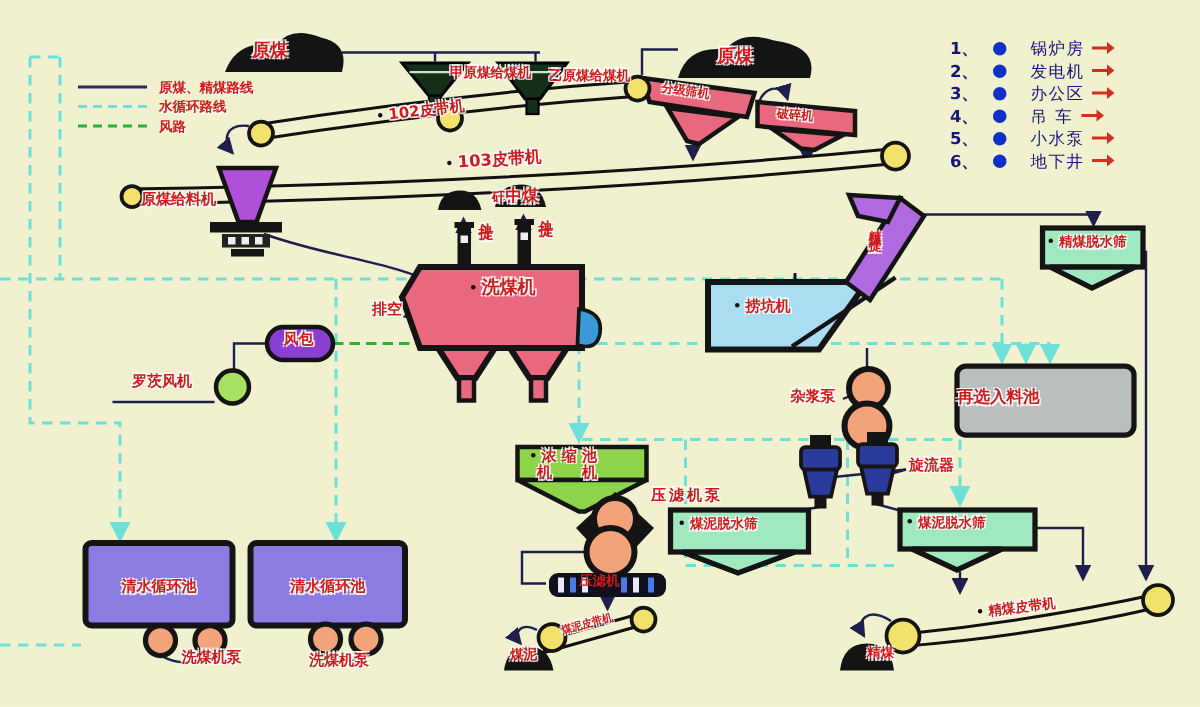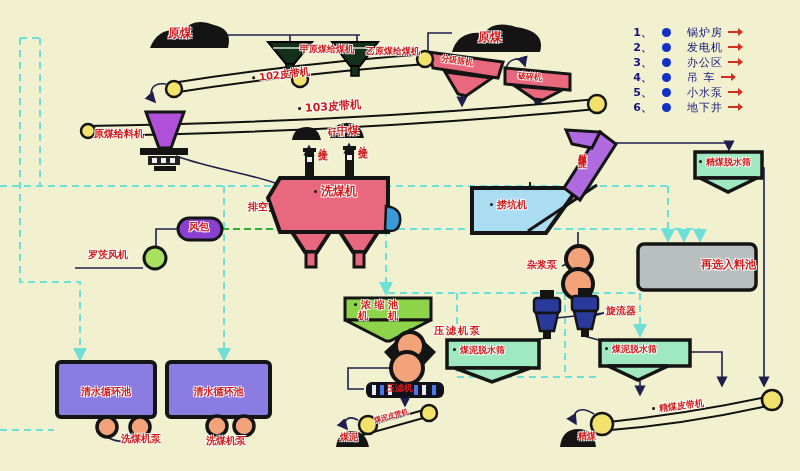--- a/index.html
+++ b/index.html
@@ -258,20 +258,34 @@
       <circle cx="425" cy="59" r="8"></circle>
       <circle cx="88" cy="131" r="7"></circle>
       <circle cx="597" cy="104" r="9"></circle>
       <circle cx="368" cy="425" r="9"></circle>
       <circle cx="429" cy="413" r="8"></circle>
       <circle cx="602" cy="424" r="11"></circle>
       <circle cx="772" cy="400" r="10"></circle>
     </g>
   </svg>
 
+  <div class="legend">
+    <div class="legend-row">
+      <span class="legend-line solid"></span>
+      <span class="legend-label">原煤、精煤路线</span>
+    </div>
+    <div class="legend-row">
+      <span class="legend-line cyan"></span>
+      <span class="legend-label">水循环路线</span>
+    </div>
+    <div class="legend-row">
+      <span class="legend-line green"></span>
+      <span class="legend-label">风路</span>
+    </div>
+  </div>
 
   <div class="rlist">
     <div class="rlist-row">
       <span class="rlist-num">1、</span>
       <span class="rlist-dot"></span>
       <span class="rlist-label">锅炉房</span>
       <span class="rlist-arrow"></span>
     </div>
     <div class="rlist-row">
       <span class="rlist-num">2、</span>
@@ -318,21 +332,21 @@
   <div class="lbl" style="left:337px;top:125px;font-size:11px;">中煤</div>
   <div class="lbl vert" style="left:317px;top:140px;font-size:10px;">斗提</div>
   <div class="lbl vert" style="left:357px;top:138px;font-size:10px;">斗提</div>
   <div class="lbl dot" style="left:314px;top:185px;font-size:12px;">洗煤机</div>
   <div class="lbl" style="left:248px;top:202px;font-size:10px;">排空</div>
   <div class="lbl" style="left:189px;top:222px;font-size:10px;">风包</div>
   <div class="lbl" style="left:88px;top:250px;font-size:10px;">罗茨风机</div>
   <div class="lbl dot" style="left:490px;top:200px;font-size:10px;">捞坑机</div>
   <div class="lbl vert" style="left:578px;top:146px;font-size:8.5px;">精煤斗提</div>
   <div class="lbl dot" style="left:699px;top:158px;font-size:9px;">精煤脱水筛</div>
-  <div class="lbl" style="left:638px;top:259px;width:118px;text-align:right;font-size:11px;">再选入料池</div>
+  <div class="lbl" style="left:638px;top:259px;width:118px;text-align:left;font-size:11px;">再选入料池</div>
   <div class="lbl" style="left:527px;top:260px;font-size:10px;">杂浆泵</div>
   <div class="lbl" style="left:606px;top:306px;font-size:10px;">旋流器</div>
   <div class="lbl dot" style="left:354px;top:300px;font-size:10px;">浓 缩 池</div>
   <div class="lbl" style="left:358px;top:311px;font-size:10px;">机　　机</div>
   <div class="lbl" style="left:434px;top:326px;font-size:10px;letter-spacing:2px;">压滤机泵</div>
   <div class="lbl" style="left:386px;top:384px;font-size:9px;text-shadow:none;">压滤机</div>
   <div class="lbl dot" style="left:453px;top:346px;font-size:9px;">煤泥脱水筛</div>
   <div class="lbl dot" style="left:605px;top:345px;font-size:9px;">煤泥脱水筛</div>
   <div class="lbl" style="left:374px;top:413px;font-size:7px;transform:rotate(-15deg);">煤泥皮带机</div>
   <div class="lbl" style="left:340px;top:433px;font-size:9px;">煤泥</div>

